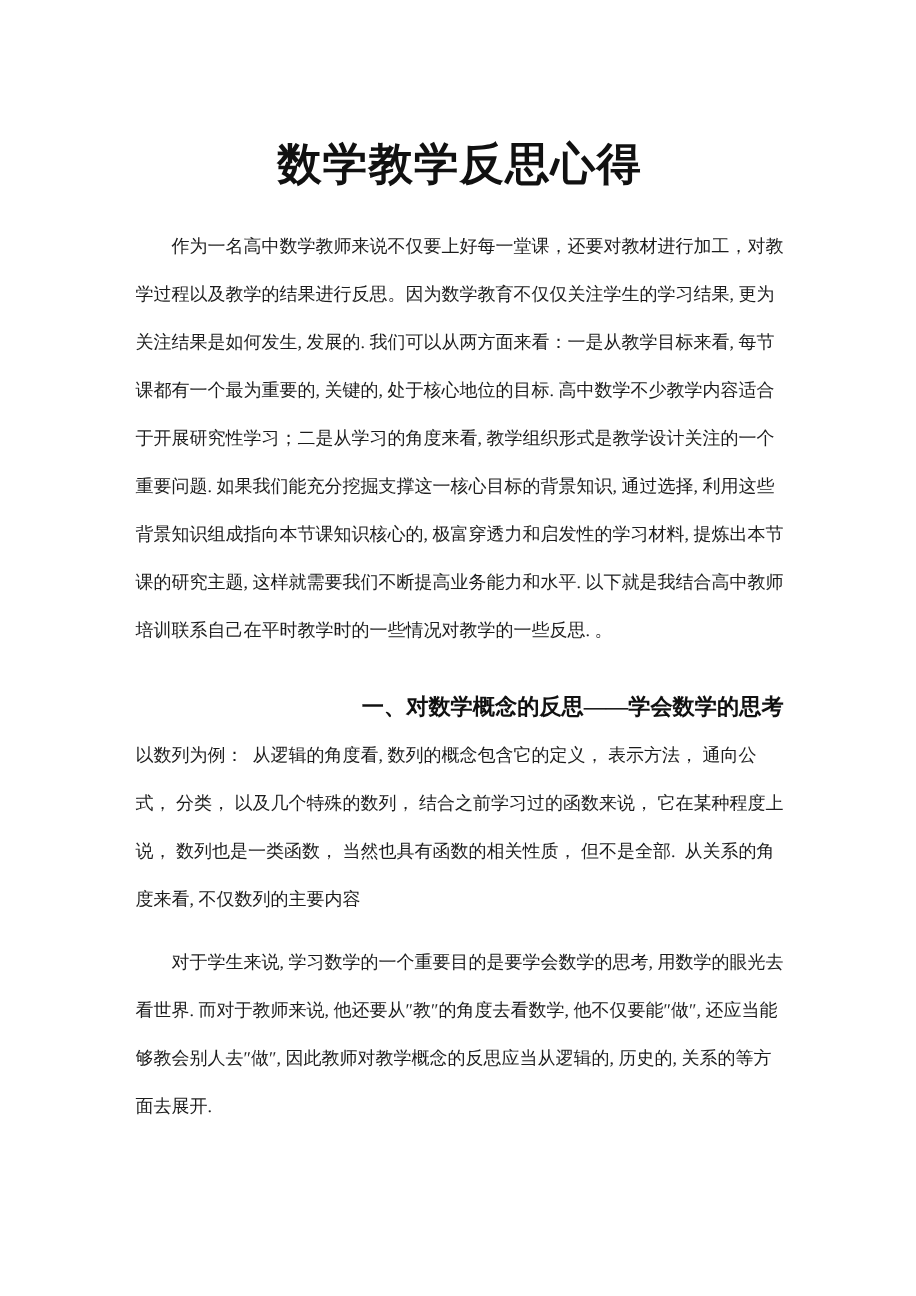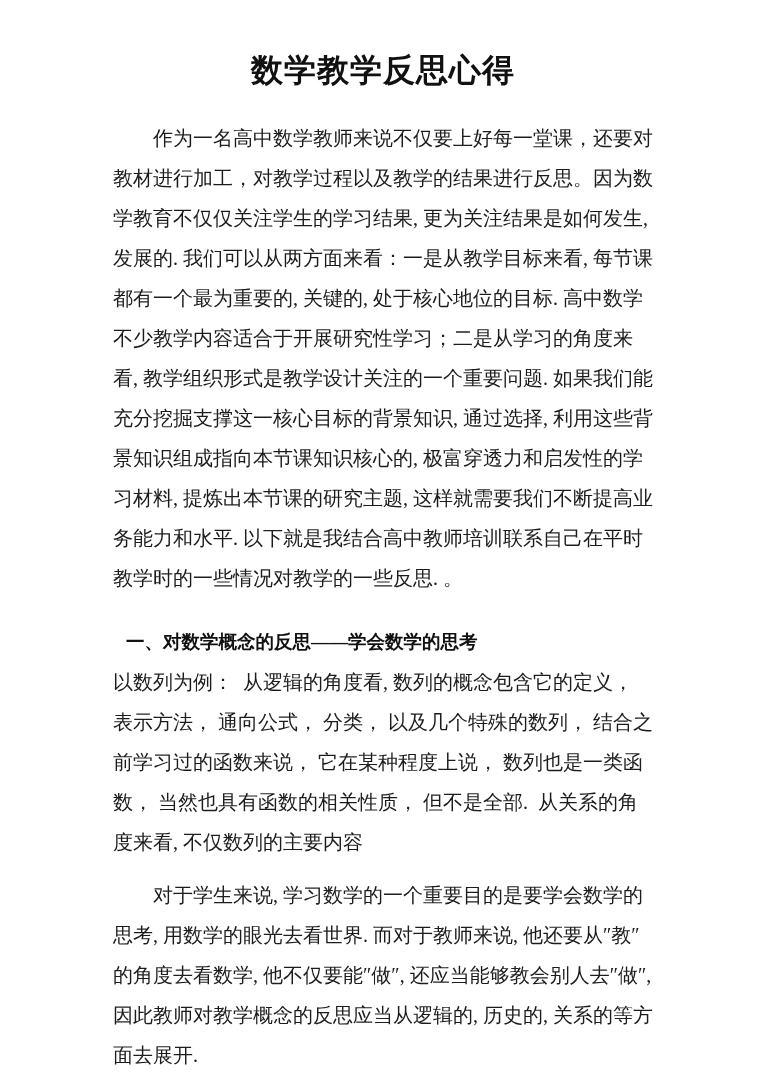--- a/index.html
+++ b/index.html
@@ -13,50 +13,51 @@
     background: #ffffff;
     overflow: hidden;
     color: #1c1c1c;
   }
 
   .content {
     padding: 0 110px 0 113px;
   }
 
   .doc-title {
-    margin-top: 48px;
-    font-size: 32px;
+    margin-top: 116px;
+    font-size: 37px;
     line-height: 44px;
     font-weight: 700;
     text-align: center;
     letter-spacing: 1px;
     color: #111111;
   }
 
   .para {
-    font-size: 20px;
+    font-size: 15px;
     line-height: 40px;
     text-align: left;
     white-space: pre-wrap;
     word-break: break-all;
     color: #1c1c1c;
   }
 
   .para.indent { text-indent: 2em; }
 
   .p1 { margin-top: 26px; }
 
   .section-heading {
     margin-top: 24px;
     padding-left: 13px;
     font-size: 18.5px;
     line-height: 40px;
     font-weight: 700;
     color: #111111;
     white-space: nowrap;
+    text-align: right;
   }
 
   .p2 { margin-top: 13px; }
 
   .p3 { margin-top: 0; }
 </style>
 </head>
 <body>
 
 <div class="page">

